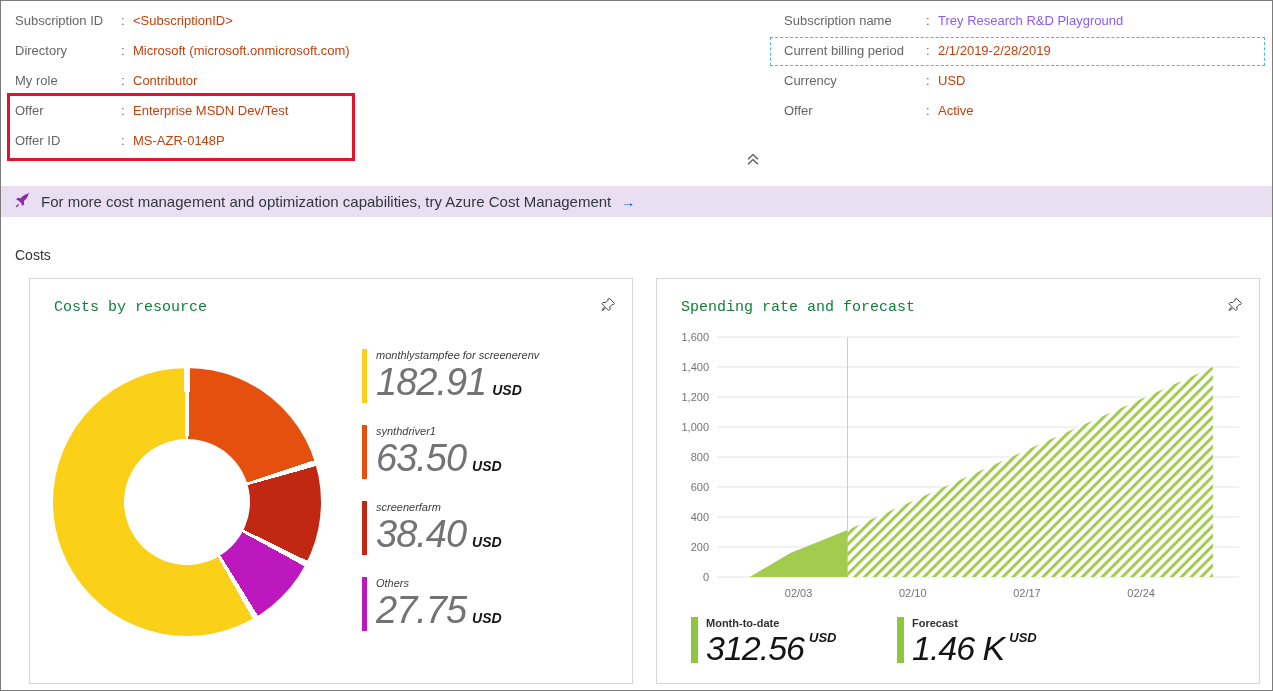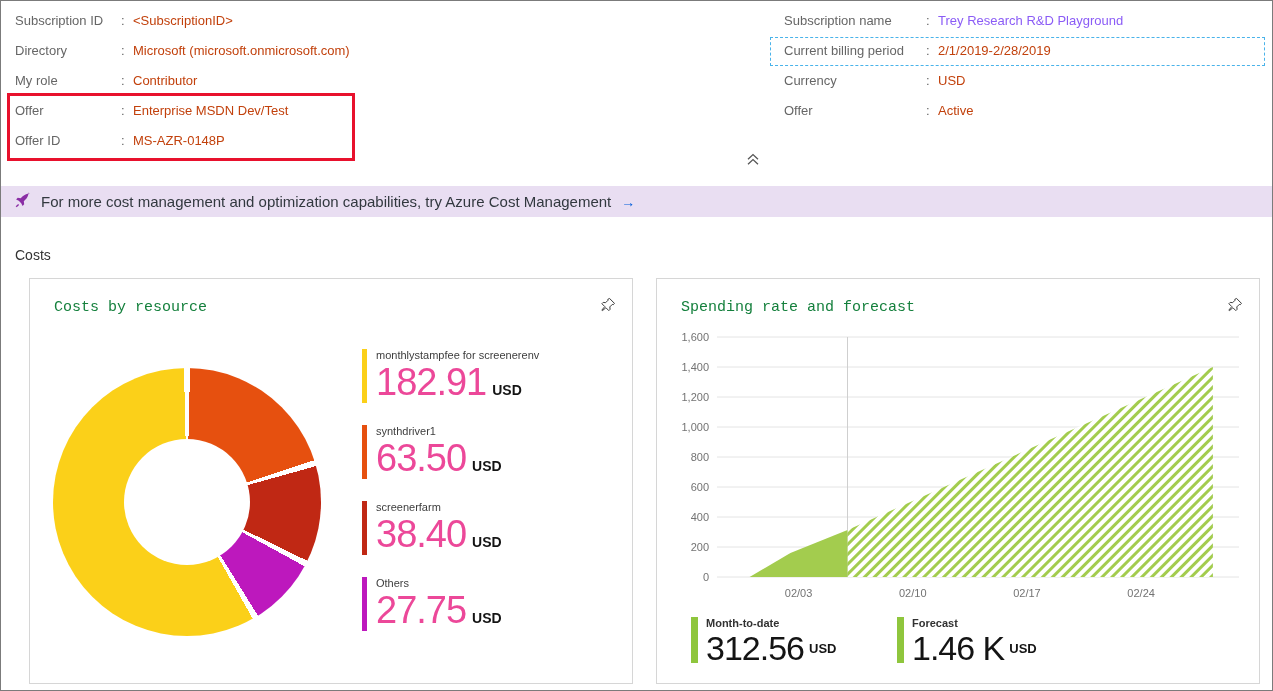--- a/index.html
+++ b/index.html
@@ -32,37 +32,37 @@
   .card.c1{left:28px;}
   .card.c2{left:655px;}
   .card-title{position:absolute;left:24px;top:20px;font-size:15px;color:#15803d;font-family:Liberation Mono, monospace;}
   .pin-btn{position:absolute;right:12px;top:14px;background:none;border:none;padding:4px;cursor:pointer;}
 
   
   .donut{position:absolute;left:23px;top:89px;width:268px;height:268px;border-radius:50%;}
   .donut::after{content:"";position:absolute;inset:71px;background:#fff;border-radius:50%;}
 
   .legend{position:absolute;left:332px;top:70px;}
-  .legend-item{display:flex;height:54px;margin-bottom:22px;}
+  .legend-item{display:flex;height:54px;margin-bottom:22px;font-style:italic;}
   .swatch{width:5px;height:54px;margin-right:9px;flex:none;}
   .legend-label{font-size:11px;color:#3d3d3d;line-height:13px;white-space:nowrap;}
   .legend-valrow{display:flex;align-items:baseline;}
-  .legend-value{font-size:38px;color:#ec4899;line-height:41px;letter-spacing:-1px;}
+  .legend-value{font-size:38px;color:#737373;line-height:41px;letter-spacing:-1px;}
   .legend-unit{font-size:14px;font-weight:bold;color:#141414;margin-left:6px;}
 
   
   .spend-svg{position:absolute;left:10px;top:48px;}
   .yt,.xt{font-size:11px;fill:#737373;font-family:"Liberation Sans",sans-serif;}
 
   .stat{position:absolute;top:338px;display:flex;}
   .stat.s1{left:34px;}
   .stat.s2{left:240px;}
   .stat-bar{width:7px;height:46px;background:#8fc63d;margin-right:8px;flex:none;}
   .stat-label{font-size:11px;font-weight:bold;color:#323232;line-height:13px;}
-  .stat-valrow{display:flex;align-items:center;}
+  .stat-valrow{display:flex;align-items:flex-start;font-style:italic;}
   .stat-value{font-size:34px;color:#141414;line-height:36px;letter-spacing:-1px;}
   .stat-unit{font-size:13px;font-weight:bold;color:#141414;margin-left:5px;}
 </style>
 </head>
 <body>
 
 <div class="page">
 
   <div class="detail-col left">
     <div class="drow">

